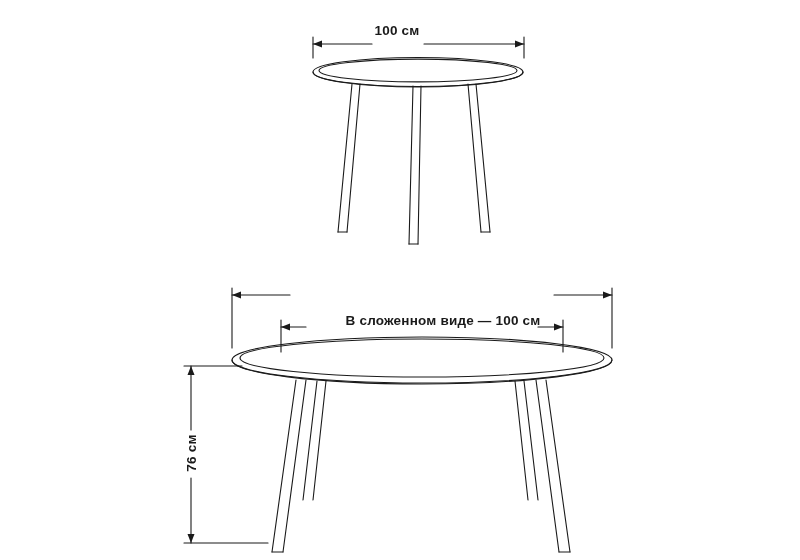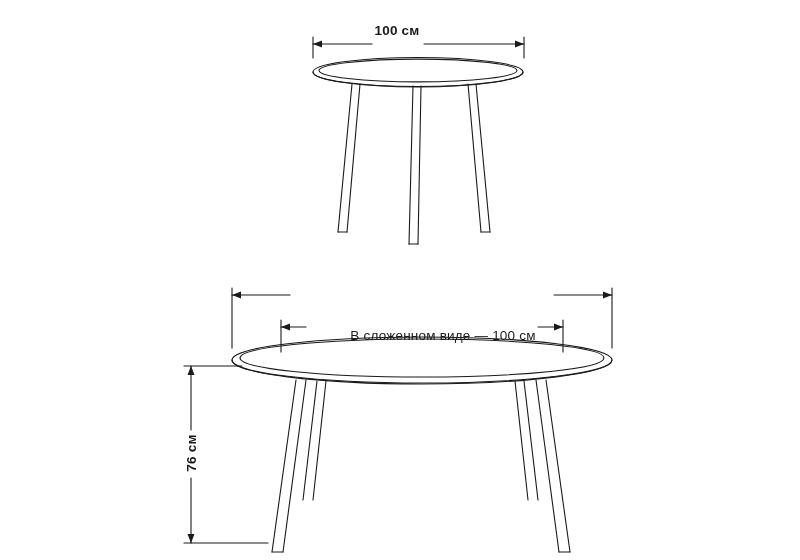--- a/index.html
+++ b/index.html
@@ -38,23 +38,23 @@
   }
   .lbl-expanded {
     font-size: 13.5px;
     font-weight: 700;
     left: 421px;
     top: 281px;
     transform: translateX(-50%);
   }
   .lbl-folded {
     font-size: 13.5px;
-    font-weight: 400;
+    font-weight: 700;
     left: 421px;
-    top: 328px;
+    top: 313px;
     transform: translateX(-50%);
     padding-left: 44px;
   }
   .lbl-height {
     font-size: 13.5px;
     font-weight: 700;
     left: 191px;
     top: 453px;
     transform: translate(-50%, -50%) rotate(-90deg);
     transform-origin: center center;

